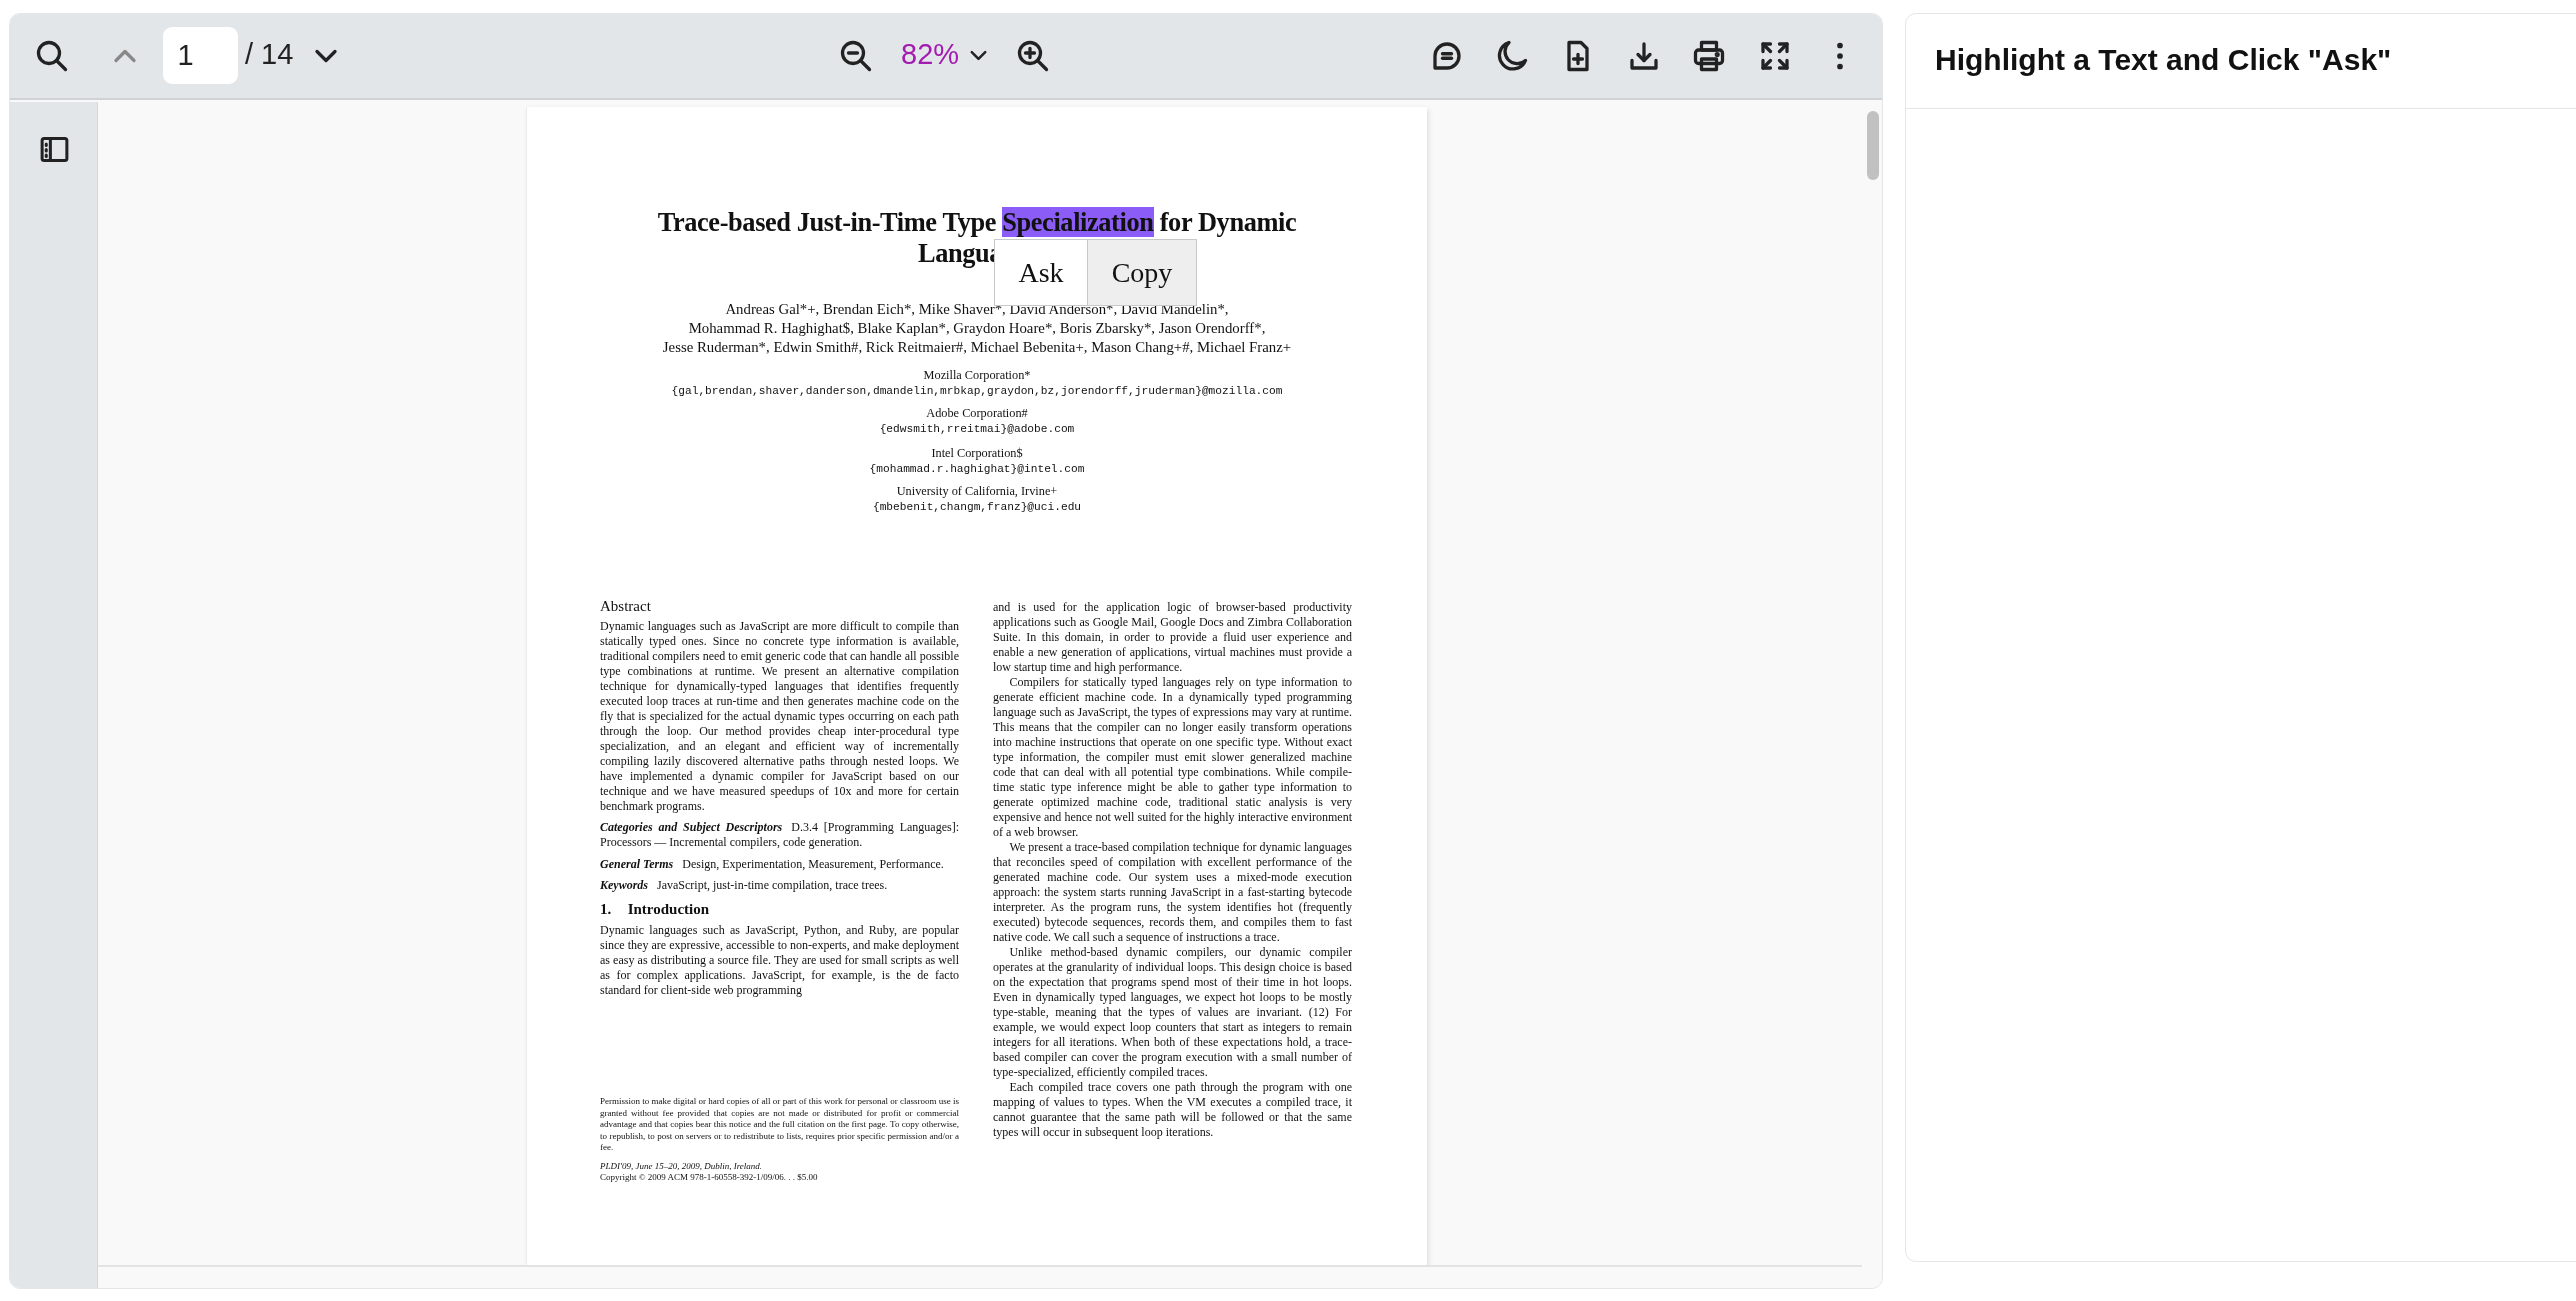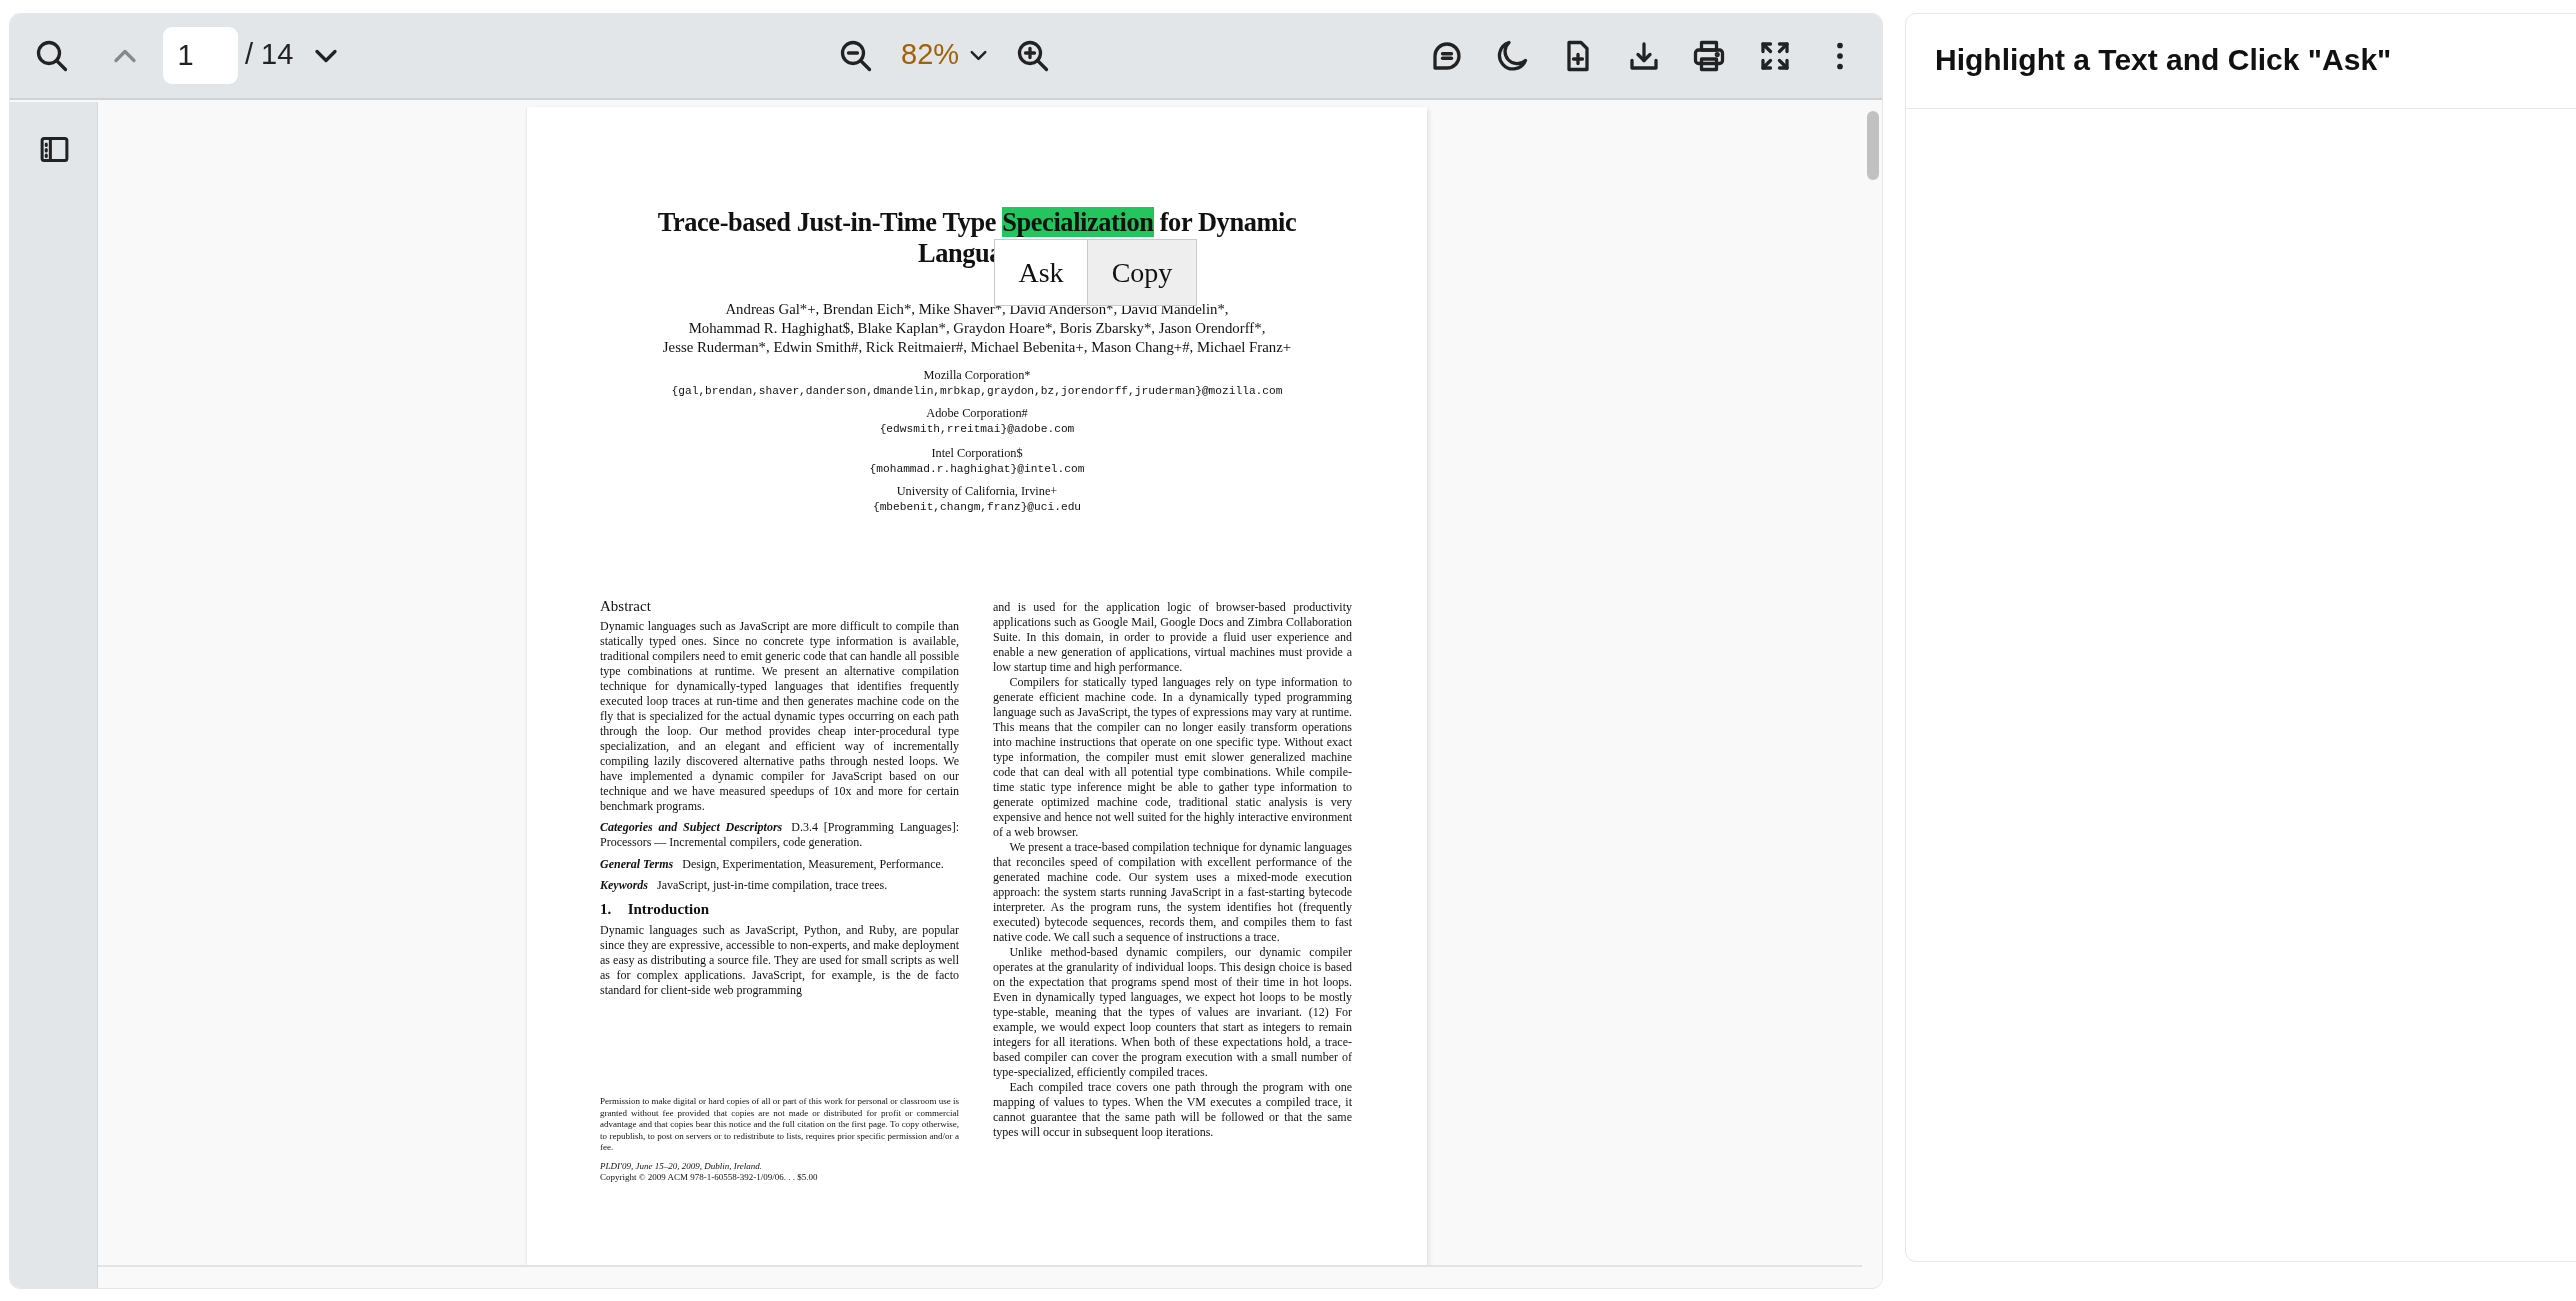--- a/index.html
+++ b/index.html
@@ -4,31 +4,31 @@
 <style>
   * { box-sizing: border-box; margin: 0; padding: 0; }
   html, body { width: 2576px; height: 1302px; background: #ffffff; overflow: hidden; font-family: "Liberation Sans", sans-serif; }
 
   .viewer { position: absolute; left: 9px; top: 12.8px; width: 1874px; height: 1276px; border-radius: 11px; overflow: hidden; background: #f9f9f9; border: 0.9px solid #e4e6e8; }
   .toolbar { position: absolute; left: 0; top: 0; width: 100%; height: 86px; background: #e2e6e9; border-bottom: 2.7px solid #cfd3d6; }
   .tb-icon { position: absolute; top: 20px; width: 44px; height: 44px; display: flex; align-items: center; justify-content: center; cursor: pointer; }
   .tb-icon svg { width: 36px; height: 36px; stroke: #222; fill: none; stroke-width: 2.2; stroke-linecap: round; stroke-linejoin: round; }
   .page-input { position: absolute; left: 153px; top: 13.7px; width: 75px; height: 57px; background: #fff; border-radius: 9px; border: none; font-family: "Liberation Sans", sans-serif; font-size: 29px; color: #222; padding-left: 14.6px; }
   .page-total { position: absolute; left: 235px; top: 24px; font-size: 29px; color: #222; }
-  .zoom-value { position: absolute; left: 891px; top: 24px; font-size: 29px; color: #a16207; }
+  .zoom-value { position: absolute; left: 891px; top: 24px; font-size: 29px; color: #a21caf; }
 
   .sidebar { position: absolute; left: 0; top: 88px; width: 88px; height: 1188px; background: #e2e6e9; border-right: 0.9px solid #d5d8db; }
   .doc-area { position: absolute; left: 88px; top: 88px; width: 1765px; height: 1165px; background: #f9f9f9; overflow: hidden; border-right: 1.8px solid #e6e6e6; border-bottom: 2.7px solid #e3e3e3; }
   .vscroll { position: absolute; left: 1852px; top: 88px; width: 22px; height: 1165px; background: #f9f9f9; }
   .vscroll-thumb { position: absolute; left: 4.6px; top: 9px; width: 12.8px; height: 69px; background: #c1c1c1; border-radius: 7.3px; }
   .hscroll { position: absolute; left: 88px; top: 1253px; width: 1787px; height: 23px; background: #f9f9f9; }
 
   .page { position: absolute; left: 428px; top: 5.5px; width: 901px; height: 1176px; background: #fff; box-shadow: 1.8px 1.8px 5.5px rgba(0,0,0,0.12); border-left: 0.9px solid #ececec; font-family: "Liberation Serif", serif; color: #111; }
   .title { position: absolute; left: 0; top: 100px; width: 100%; text-align: center; font-weight: bold; font-size: 26.4px; line-height: 31px; letter-spacing: -0.4px; }
-  .hl { background: #22c55e; }
+  .hl { background: #8b5cf6; }
   .authors { position: absolute; left: 0; top: 193px; width: 100%; text-align: center; font-size: 14.8px; line-height: 19px; }
   .affil { position: absolute; left: 0; width: 100%; text-align: center; font-size: 12.3px; line-height: 15.5px; }
   .affil .mono { font-family: "Liberation Mono", monospace; font-size: 11.2px; }
   .col { position: absolute; width: 359px; font-size: 12px; line-height: 15px; text-align: justify; }
   .col-left { left: 73px; top: 490px; }
   .col-right { left: 466px; top: 493px; }
   .col h2 { font-size: 15px; font-weight: normal; margin-bottom: 3.6px; line-height: 18px; }
   .col p { margin-bottom: 6.4px; }
   .col .indent { text-indent: 16.4px; margin-bottom: 0; }
   .col .lbl { font-weight: bold; font-style: italic; margin-right: 9px; }

